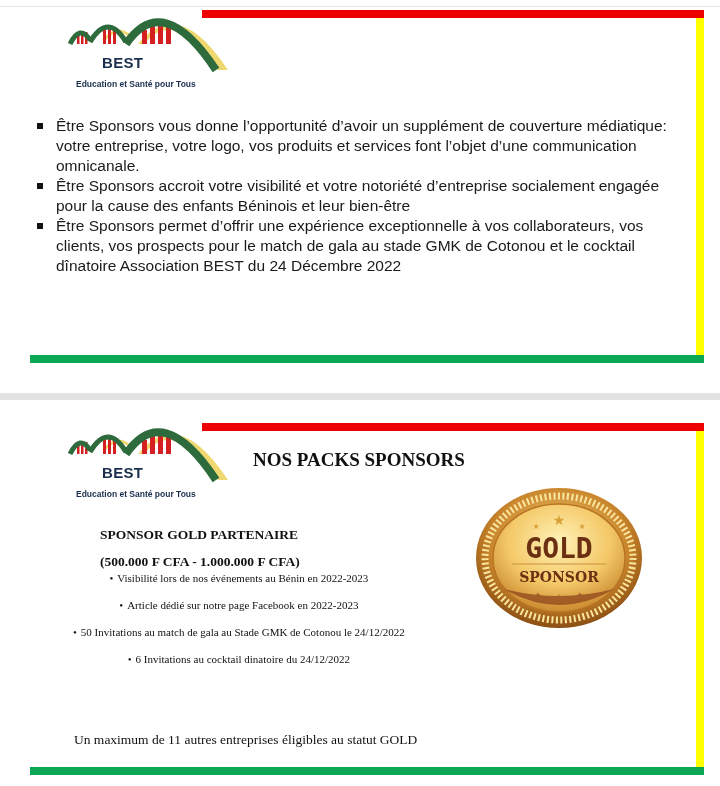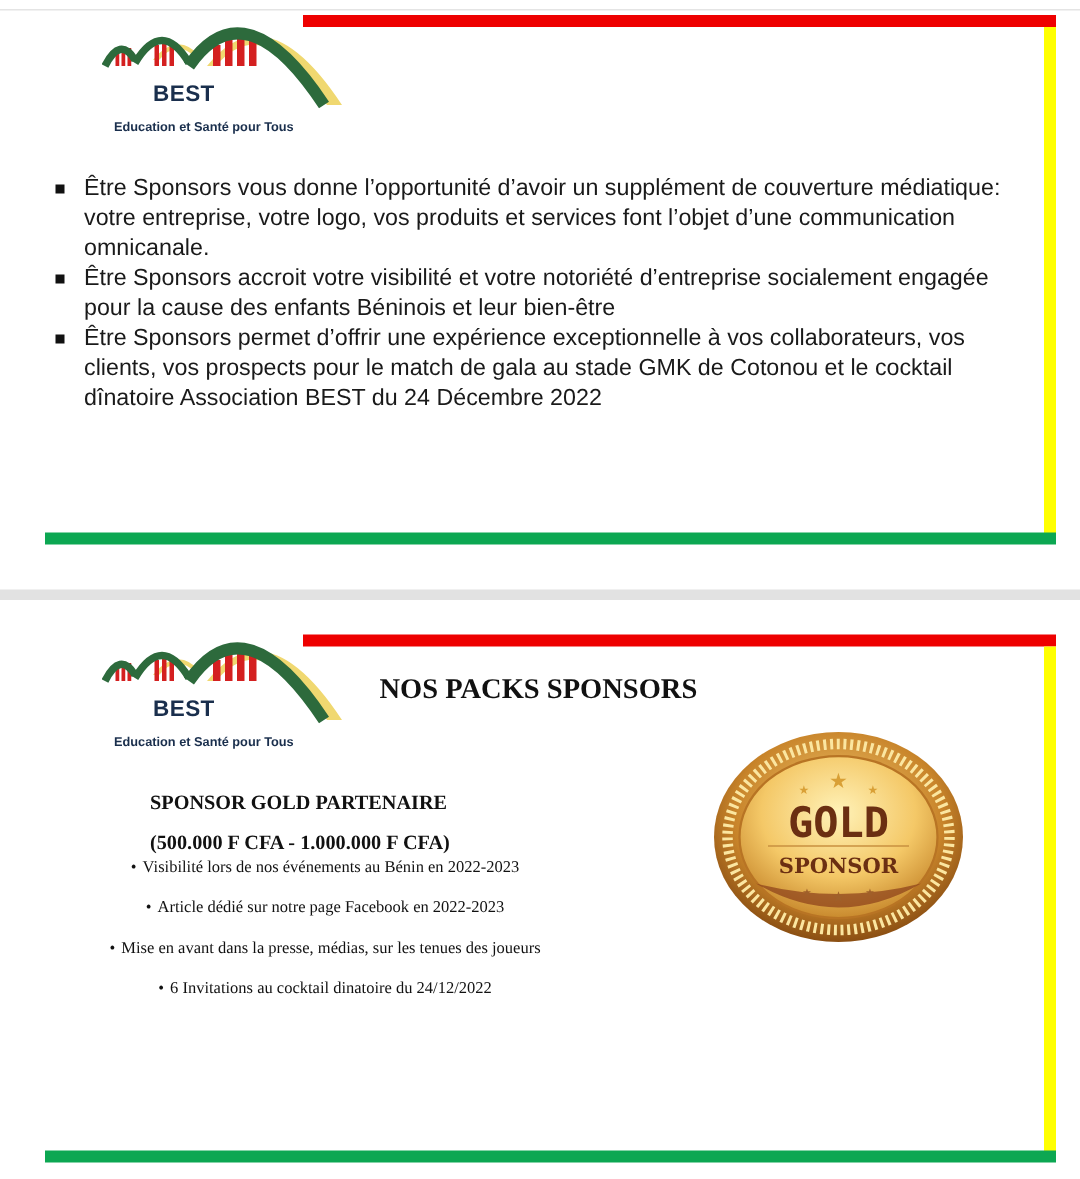--- a/index.html
+++ b/index.html
@@ -152,24 +152,25 @@
     <div class="logo-tagline">Education et Santé pour Tous</div>
   </div>
 
   <div class="title2">NOS PACKS SPONSORS</div>
   <div class="pack-name">SPONSOR GOLD PARTENAIRE</div>
   <div class="pack-price">(500.000 F CFA - 1.000.000 F CFA)</div>
 
   <ul class="list2">
     <li><span class="dot">•</span><span>Visibilité lors de nos événements au Bénin en 2022-2023</span></li>
     <li><span class="dot">•</span><span>Article dédié sur notre page Facebook en 2022-2023</span></li>
-    <li><span class="dot">•</span><span>Mise en avant dans la presse, médias, sur les tenues des joueurs</span></li>
+    <li><span class="dot">•</span><span>50 Invitations au match de gala au Stade GMK de Cotonou le 24/12/2022</span></li>
     <li><span class="dot">•</span><span>6 Invitations au cocktail dinatoire du 24/12/2022</span></li>
   </ul>
 
+  <div class="footnote">Un maximum de 11 autres entreprises éligibles au statut GOLD</div>
 
   <div class="badge">
     <svg width="170" height="146" viewBox="0 0 170 146">
       <defs>
         <radialGradient id="gOuter" cx="50%" cy="40%" r="60%">
           <stop offset="0%" stop-color="#f7d27a"></stop>
           <stop offset="70%" stop-color="#c8842a"></stop>
           <stop offset="100%" stop-color="#8a4e12"></stop>
         </radialGradient>
         <radialGradient id="gInner" cx="50%" cy="35%" r="65%">

